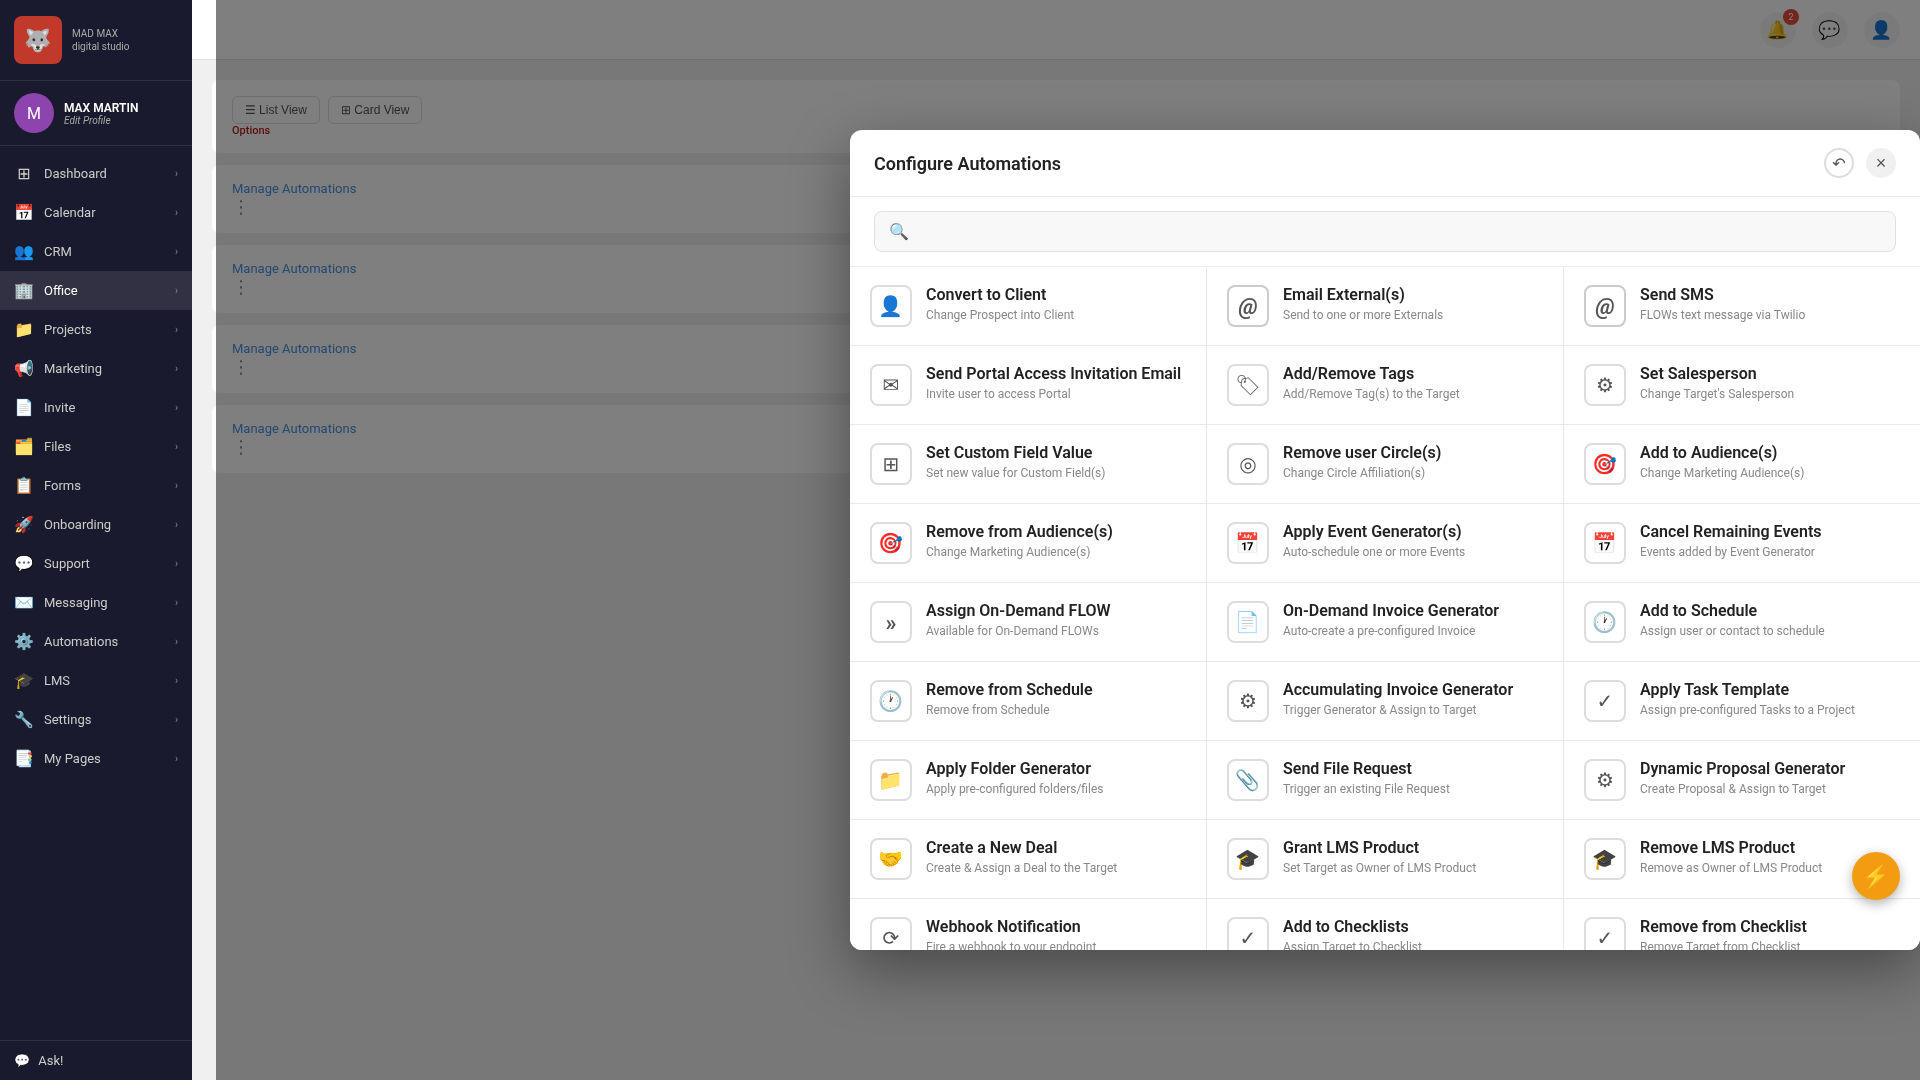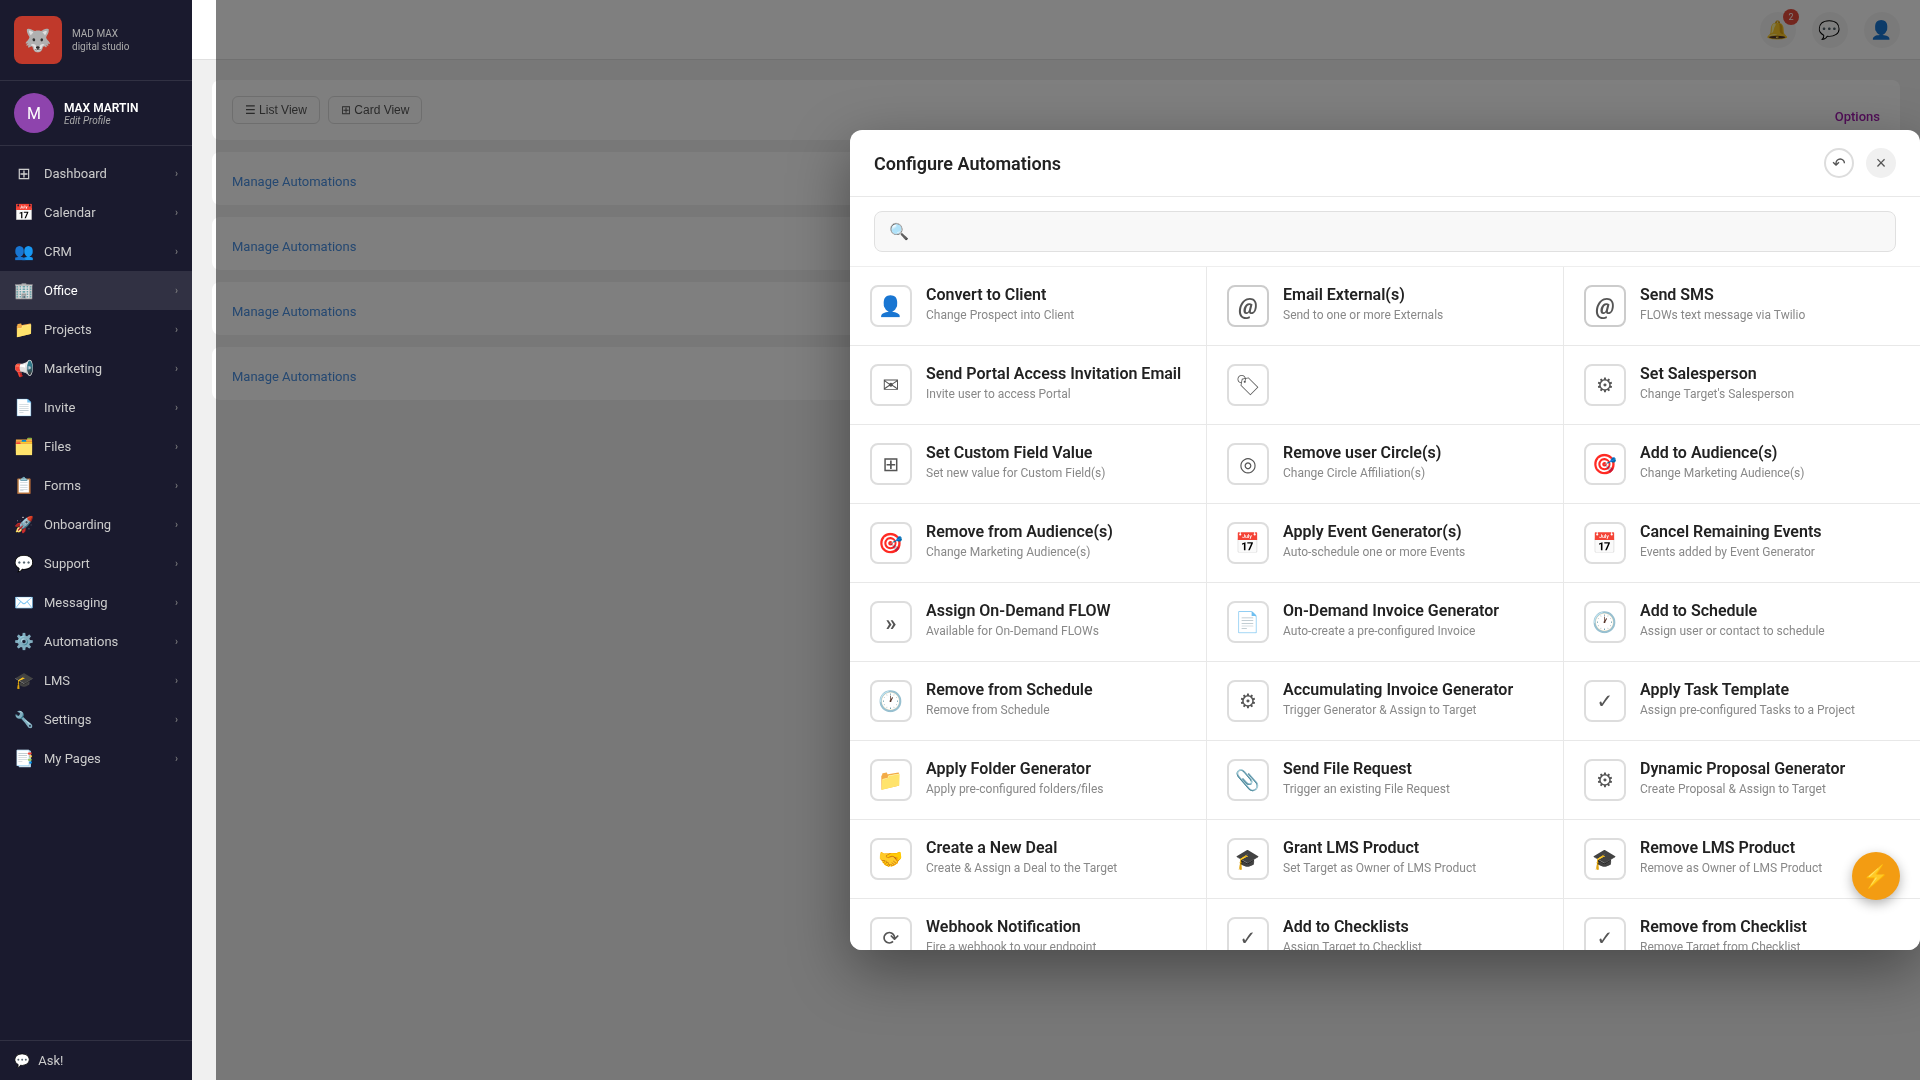--- a/index.html
+++ b/index.html
@@ -300,43 +300,44 @@
       padding: 20px;
       display: flex;
       flex-direction: column;
       gap: 12px;
     }
     .content-row {
       background: white;
       border-radius: 8px;
       padding: 16px 20px;
       display: flex;
-      align-items: flex-end;
+      align-items: flex-start;
       justify-content: space-between;
+      flex-direction: column;
     }
     .view-buttons {
       display: flex;
       align-items: center;
       gap: 8px;
     }
     .view-btn {
       display: flex;
       align-items: center;
       gap: 6px;
       padding: 6px 12px;
       border: 1px solid #ddd;
       border-radius: 6px;
       font-size: 12px;
       cursor: pointer;
       background: white;
       color: #555;
     }
     .options-btn {
-      font-size: 13px;
-      color: #a21caf;
+      font-size: 11px;
+      color: #b91c1c;
       cursor: pointer;
       font-weight: 500;
     }
     .manage-btn {
       font-size: 13px;
       color: #4a90e2;
       cursor: pointer;
     }
     .more-icon {
       font-size: 18px;
@@ -585,20 +586,24 @@
       <div class="automation-item">
         <div class="automation-icon">✉</div>
         <div class="automation-text">
           <div class="automation-name">Send Portal Access Invitation Email</div>
           <div class="automation-desc">Invite user to access Portal</div>
         </div>
       </div>
 
       <div class="automation-item">
         <div class="automation-icon">🏷</div>
+        <div class="automation-text">
+          <div class="automation-name">Add/Remove Tags</div>
+          <div class="automation-desc">Add/Remove Tag(s) to the Target</div>
+        </div>
       </div>
 
       <div class="automation-item">
         <div class="automation-icon">⚙</div>
         <div class="automation-text">
           <div class="automation-name">Set Salesperson</div>
           <div class="automation-desc">Change Target's Salesperson</div>
         </div>
       </div>
 

